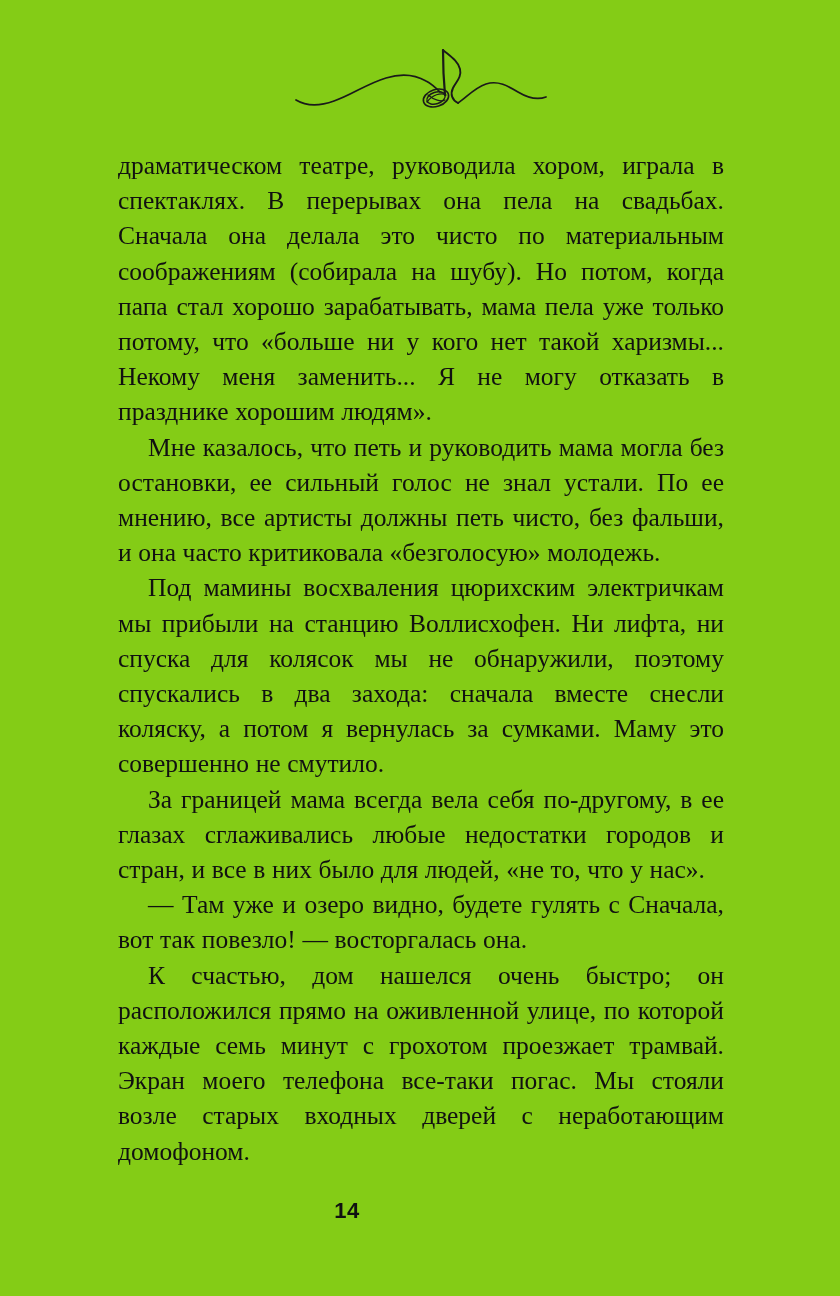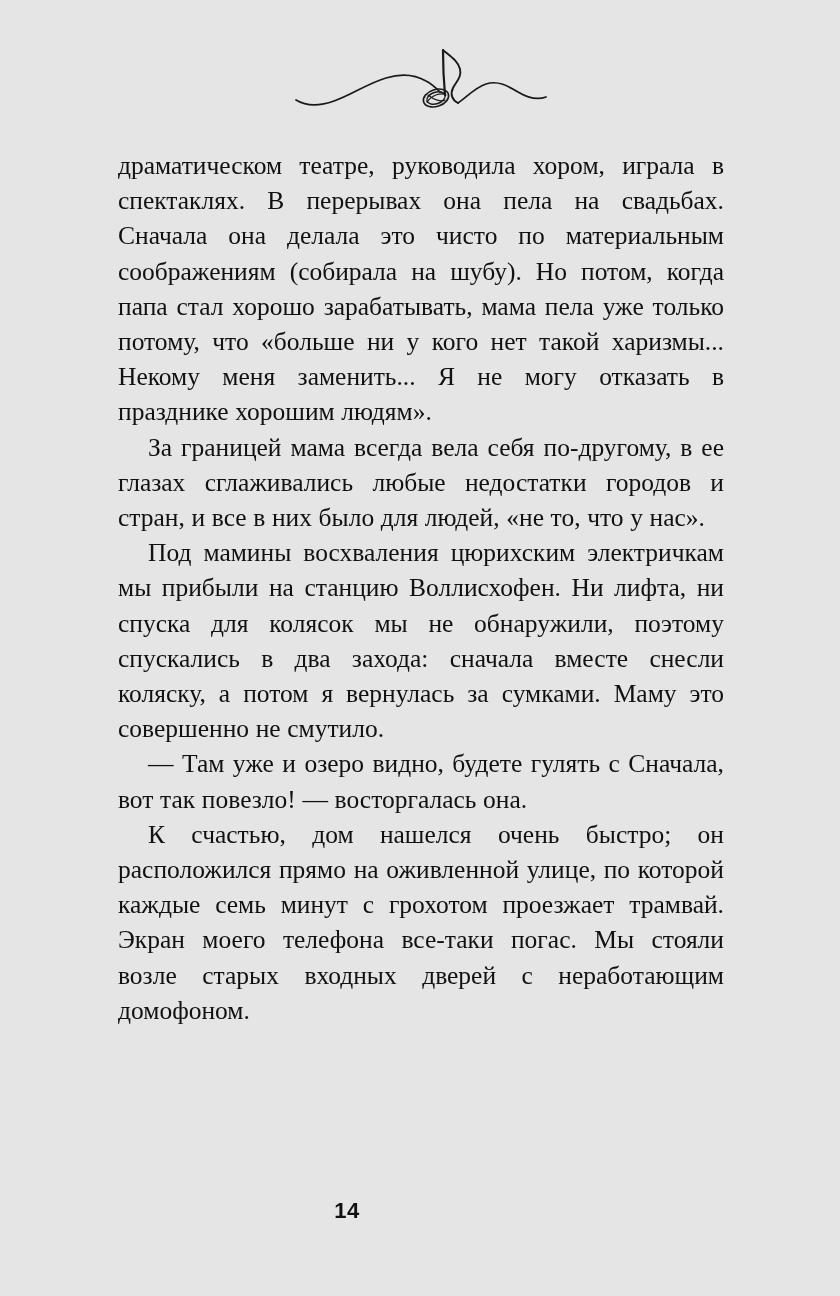--- a/index.html
+++ b/index.html
@@ -5,21 +5,21 @@
   html, body {
     margin: 0;
     padding: 0;
     background: #ffffff;
   }
 
   .page {
     position: relative;
     width: 840px;
     height: 1296px;
-    background: #e5e5e5;
+    background: #84cc16;
     margin: 0 auto;
     overflow: hidden;
     box-sizing: border-box;
   }
 
   
   .ornament {
     position: absolute;
     top: 40px;
     left: 0;
@@ -93,21 +93,22 @@
         <path d="M137,62 C142,55 151,52 156,55" stroke-width="1.3"></path>
         <path d="M138,55 C144,60 151,62 155,60" stroke-width="1.2"></path>
 
         <path d="M168,63 C176,58 184,48 196,44 C208,40 218,46 228,52 C238,58 248,60 256,57" stroke-width="1.7"></path>
       </g>
     </svg>
   </div>
 
   <div class="textblock">
     <p class="para cont">драматическом театре, руководила хором, играла в спектаклях. В перерывах она пела на свадьбах. Сначала она делала это чисто по материальным соображениям (собирала на шубу). Но потом, когда папа стал хорошо зарабатывать, мама пела уже только потому, что «больше ни у кого нет такой харизмы... Некому меня заменить... Я не могу отказать в празднике хорошим людям».</p>
+    <p class="para">Мне казалось, что петь и руководить мама могла без остановки, ее сильный голос не знал устали. По ее мнению, все артисты должны петь чисто, без фальши, и она часто критиковала «безголосую» молодежь.</p>
+    <p class="para">Под мамины восхваления цюрихским электричкам мы прибыли на станцию Воллисхофен. Ни лифта, ни спуска для колясок мы не обнаружили, поэтому спускались в два захода: сначала вместе снесли коляску, а потом я вернулась за сумками. Маму это совершенно не смутило.</p>
     <p class="para">За границей мама всегда вела себя по-другому, в ее глазах сглаживались любые недостатки городов и стран, и все в них было для людей, «не то, что у нас».</p>
-    <p class="para">Под мамины восхваления цюрихским электричкам мы прибыли на станцию Воллисхофен. Ни лифта, ни спуска для колясок мы не обнаружили, поэтому спускались в два захода: сначала вместе снесли коляску, а потом я вернулась за сумками. Маму это совершенно не смутило.</p>
     <p class="para">— Там уже и озеро видно, будете гулять с Сначала, вот так повезло! — восторгалась она.</p>
     <p class="para">К счастью, дом нашелся очень быстро; он расположился прямо на оживленной улице, по которой каждые семь минут с грохотом проезжает трамвай. Экран моего телефона все-таки погас. Мы стояли возле старых входных дверей с неработающим домофоном.</p>
   </div>
 
   <div class="folio">14</div>
 
 </div>
 
 </body></html>

